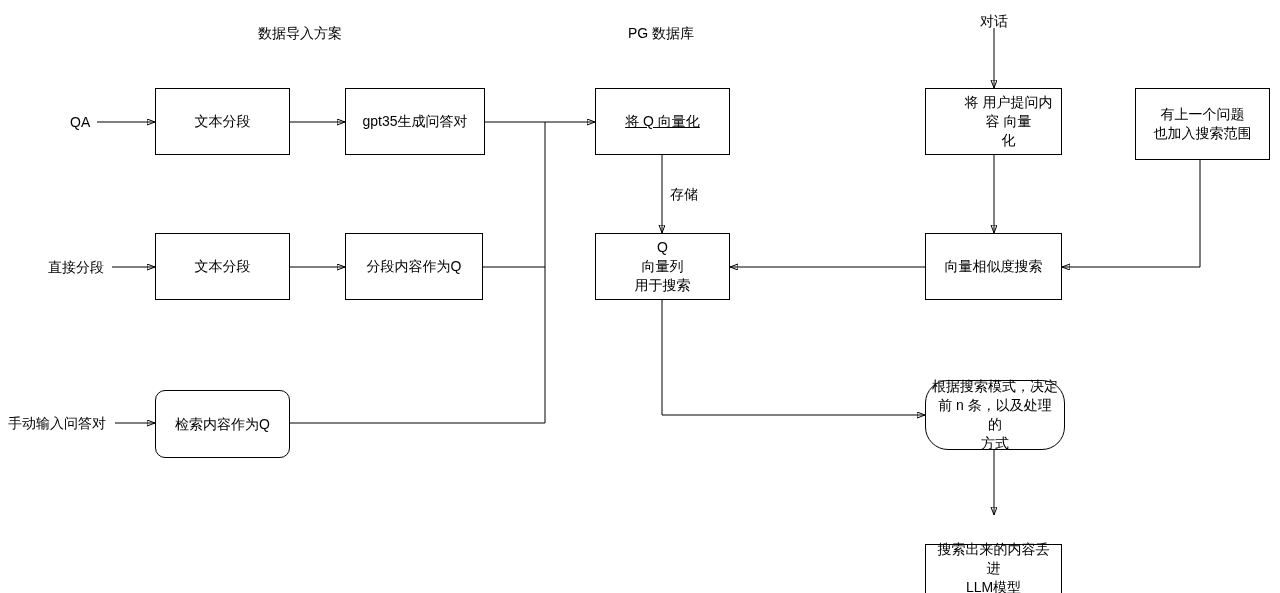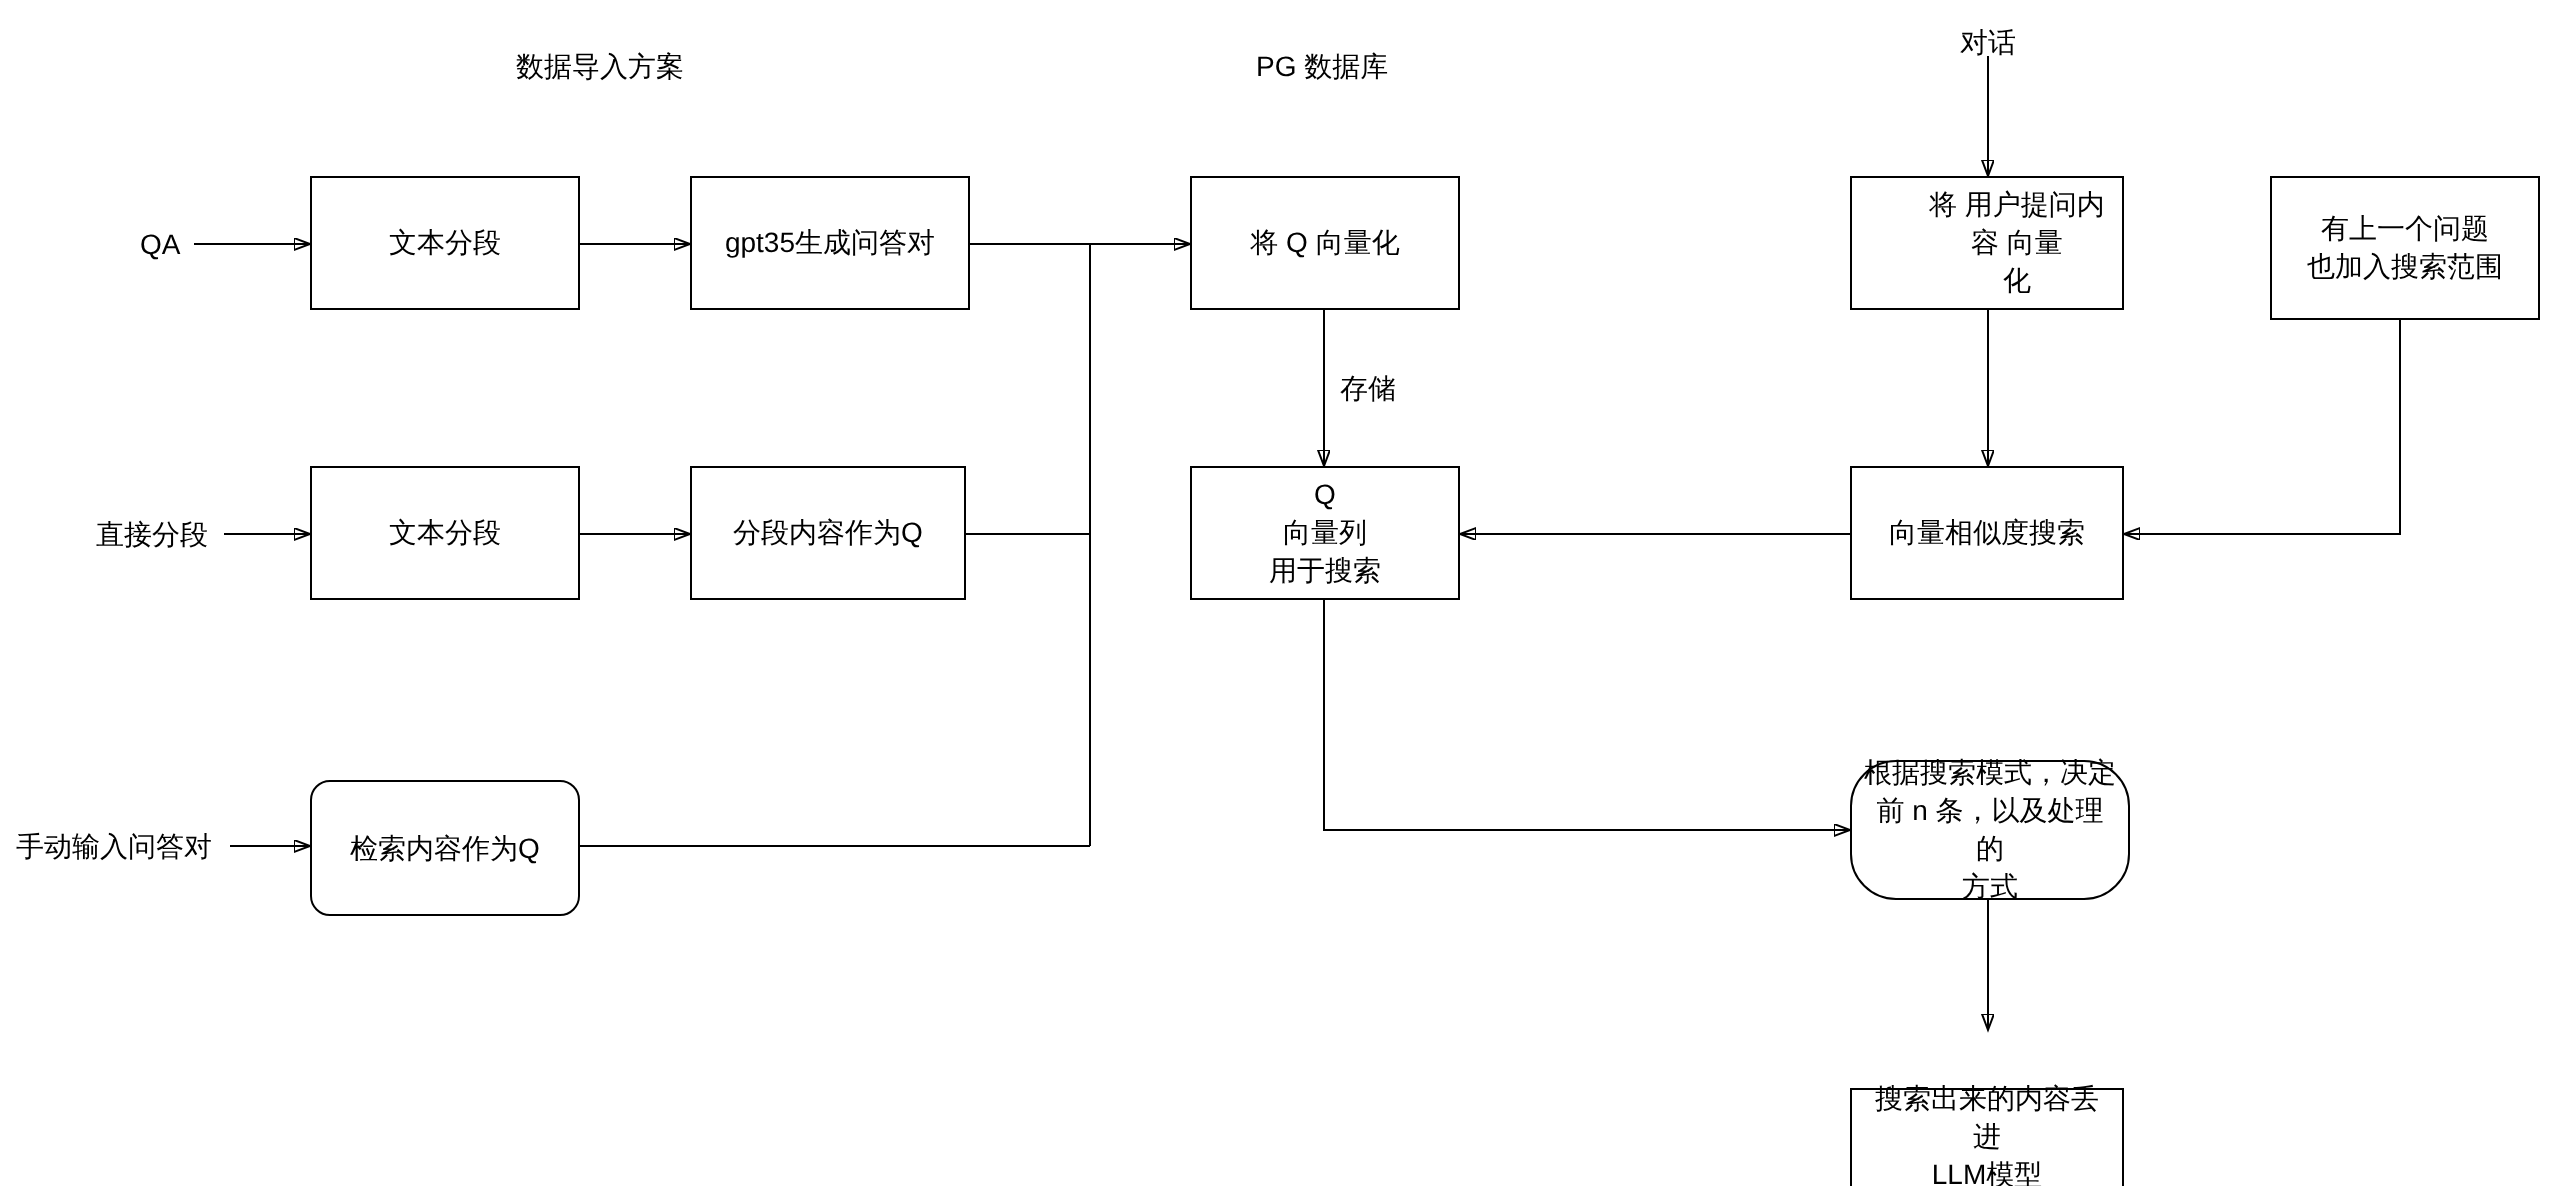--- a/index.html
+++ b/index.html
@@ -85,21 +85,21 @@
   <div class="label" style="left:980px; top:13px;">对话</div>
 
   <div class="label" style="left:70px; top:114px;">QA</div>
   <div class="label" style="left:48px; top:259px;">直接分段</div>
   <div class="label" style="left:8px; top:415px;">手动输入问答对</div>
 
   <div class="label" style="left:670px; top:186px;">存储</div>
 
   <div class="node" style="left:155px; top:88px; width:135px; height:67px;">文本分段</div>
   <div class="node" style="left:345px; top:88px; width:140px; height:67px;">gpt35生成问答对</div>
-  <div class="node" style="left:595px; top:88px; width:135px; height:67px;">将 Q 向量化</div>
+  <div class="node" style="left:595px; top:88px; width:135px; height:67px;text-decoration:underline;">将 Q 向量化</div>
   <div class="node" style="left:925px; top:88px; width:137px; height:67px;padding-left:36px;">将 用户提问内容 向量
 化</div>
   <div class="node" style="left:1135px; top:88px; width:135px; height:72px;">有上一个问题
 也加入搜索范围</div>
 
   <div class="node" style="left:155px; top:233px; width:135px; height:67px;">文本分段</div>
   <div class="node" style="left:345px; top:233px; width:138px; height:67px;">分段内容作为Q</div>
   <div class="node" style="left:595px; top:233px; width:135px; height:67px;">Q
 向量列
 用于搜索</div>

